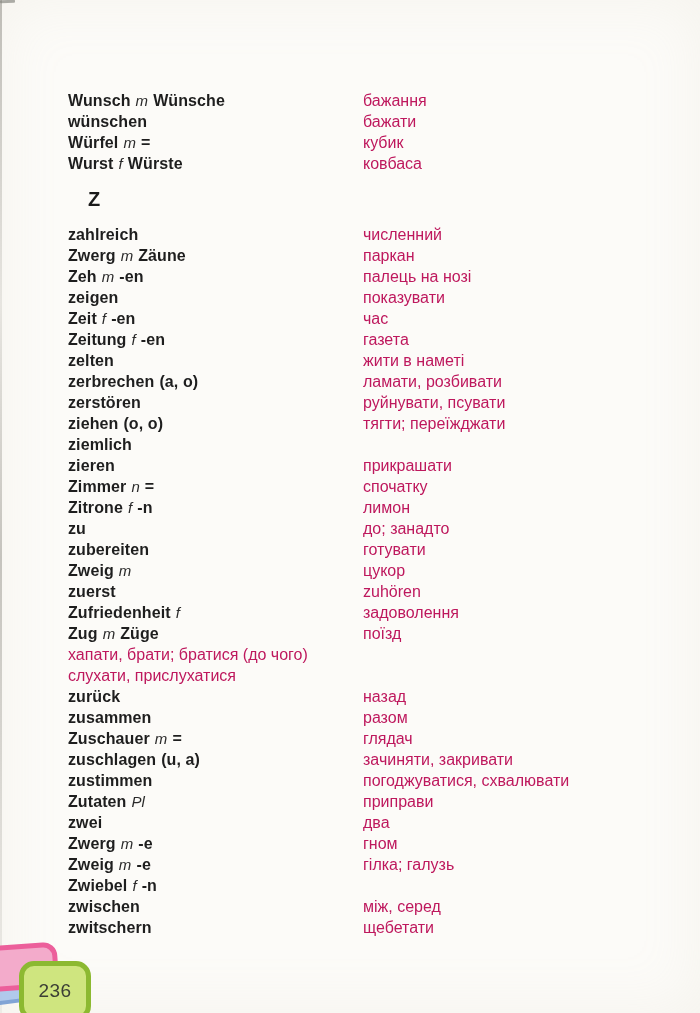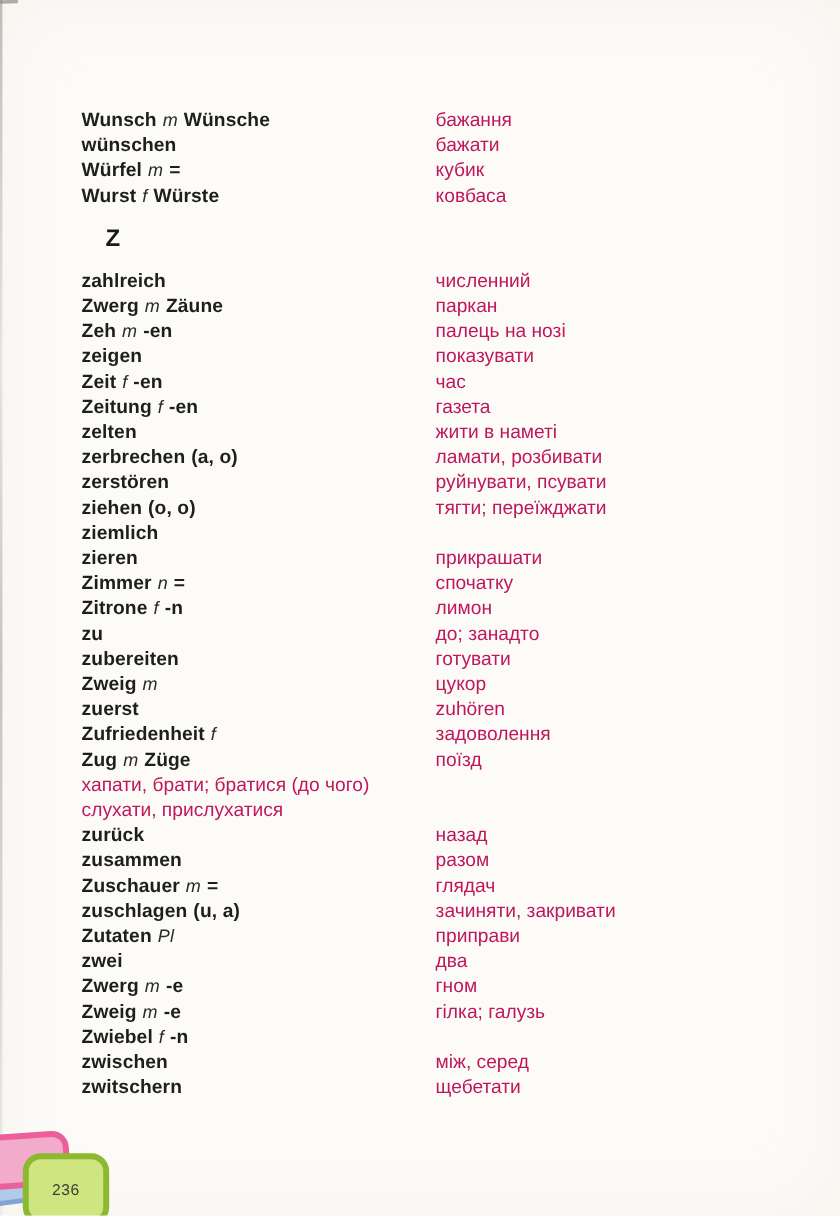--- a/index.html
+++ b/index.html
@@ -46,21 +46,21 @@
   .badge-pink{
     position:absolute;left:-16px;top:944px;width:64px;height:36px;
     border:5px solid #ec5f9b;background:#f3abcb;border-radius:14px;
     transform:rotate(-4deg);z-index:2;
   }
   .badge-green{
     position:absolute;left:19px;top:961px;width:62px;height:50px;
     border:5px solid #8cb931;background:#cfe57f;border-radius:15px;
     z-index:3;display:flex;align-items:center;justify-content:center;
   }
-  .badge-green span{font-size:13px;color:#3c3f35;letter-spacing:0.5px;}
+  .badge-green span{font-size:19px;color:#3c3f35;letter-spacing:0.5px;}
 </style>
 </head>
 <body>
 
 <div class="page">
   <div class="edge-left"></div>
   <div class="corner-mark"></div>
 
   <div class="content" id="content">
       <div class="row">
@@ -173,20 +173,24 @@
         <div class="de"><span class="w">zusammen</span></div>
         <div class="uk">разом</div>
       </div>
       <div class="row">
         <div class="de"><span class="w">Zuschauer</span><span class="g">m</span><span class="r">=</span></div>
         <div class="uk">глядач</div>
       </div>
       <div class="row">
         <div class="de"><span class="w">zuschlagen</span><span class="r">(u, a)</span></div>
         <div class="uk">зачиняти, закривати</div>
+      </div>
+      <div class="row">
+        <div class="de"><span class="w">zustimmen</span></div>
+        <div class="uk">погоджуватися, схвалювати</div>
       </div>
       <div class="row">
         <div class="de"><span class="w">Zutaten</span><span class="g">Pl</span></div>
         <div class="uk">приправи</div>
       </div>
       <div class="row">
         <div class="de"><span class="w">zwei</span></div>
         <div class="uk">два</div>
       </div>
       <div class="row">

